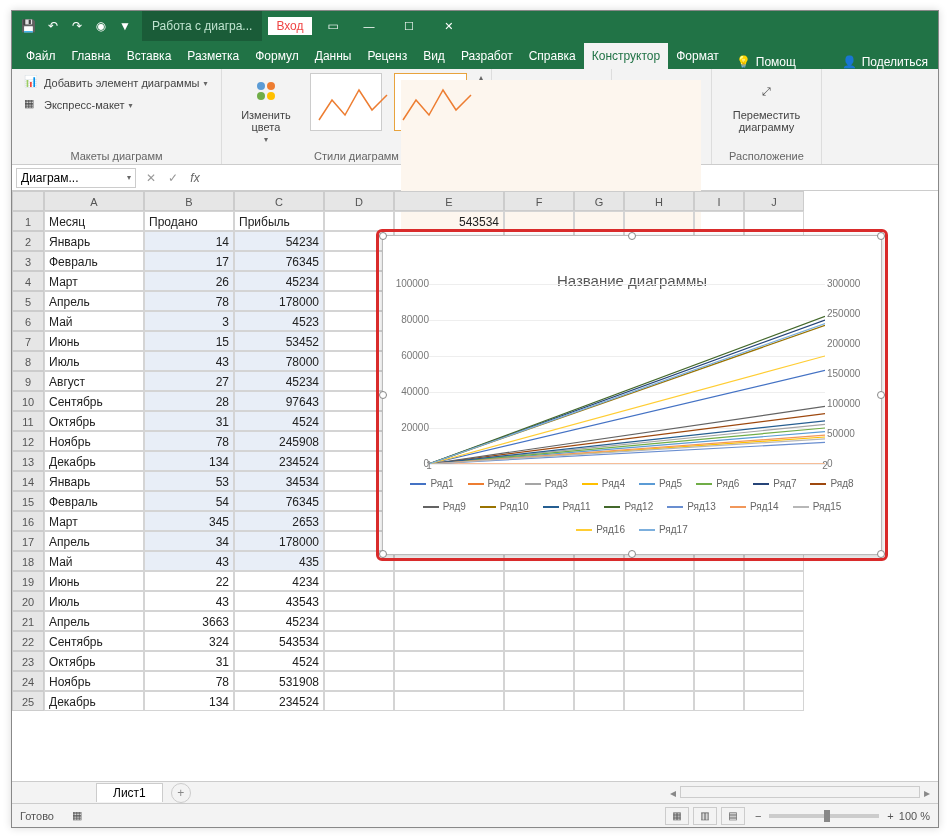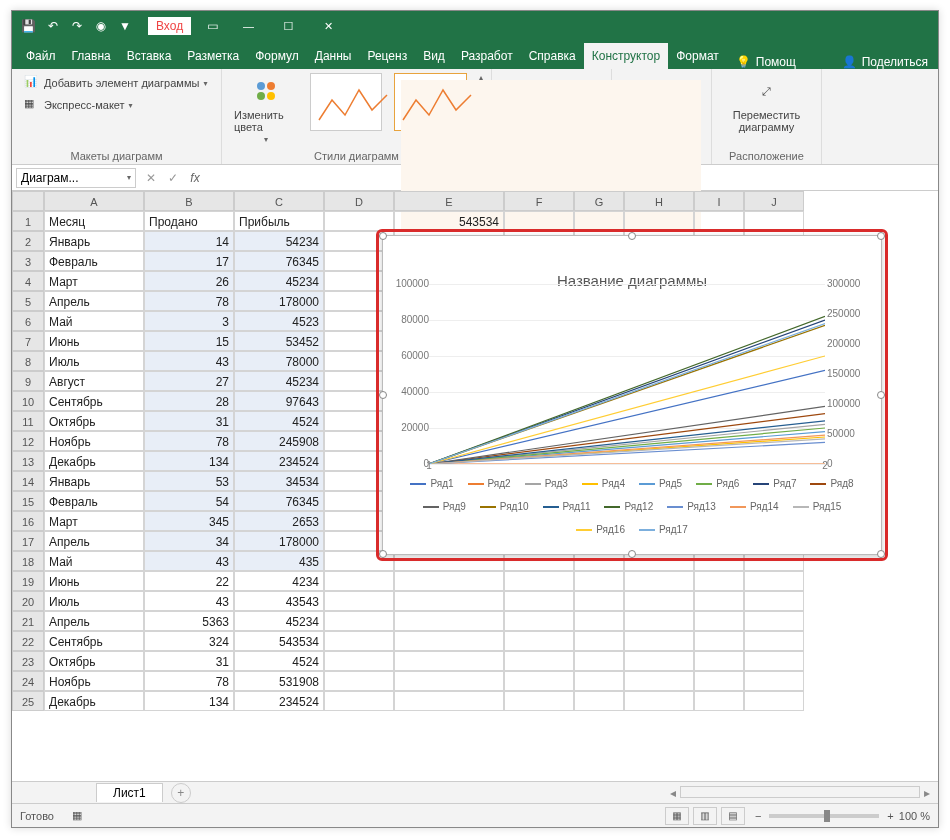--- a/index.html
+++ b/index.html
@@ -91,20 +91,21 @@
 <div class="app-window">
 
   <div class="titlebar">
     <div class="qat">
       <span class="qat-icon">💾</span>
       <span class="qat-icon">↶</span>
       <span class="qat-icon">↷</span>
       <span class="qat-icon">◉</span>
       <span class="qat-icon tri">▼</span>
     </div>
+    <div class="context">Работа с диагра...</div>
     <div class="login">Вход</div>
     <span class="qat-icon" style="margin:0 10px">▭</span>
     <div class="winbtns">
       <div class="winbtn">—</div>
       <div class="winbtn">☐</div>
       <div class="winbtn">✕</div>
     </div>
   </div>
 
   <div class="ribbon-tabs">
@@ -151,21 +152,21 @@
       <div class="body">
         <div class="rbtn-lg">
           <span class="ico">
               <svg width="28" height="28">
                 <circle cx="9" cy="9" r="4" fill="#5B9BD5"></circle>
                 <circle cx="19" cy="9" r="4" fill="#ED7D31"></circle>
                 <circle cx="9" cy="19" r="4" fill="#70AD47"></circle>
                 <circle cx="19" cy="19" r="4" fill="#FFC000"></circle>
               </svg>
             </span>
-          <span style="">Изменить цвета</span>
+          <span style="text-align:center">Изменить цвета</span>
             <span class="tri">▾</span>
         </div>
         <div class="style-thumb">
             <svg class="mini">
               <polyline points="2,40 15,20 28,35 42,10 55,30 70,15" stroke="#ED7D31" fill="none" stroke-width="1.5"></polyline>
             </svg>
           </div>
         <div class="style-thumb sel">
             <svg class="mini">
               <rect width="100%" height="100%" fill="#fdf6ee"></rect>
@@ -452,21 +453,21 @@
         <div class="cell rt">43543</div>
         <div class="cell rt"></div>
         <div class="cell rt"></div>
         <div class="cell rt"></div>
         <div class="cell rt"></div>
         <div class="cell rt"></div>
         <div class="cell rt"></div>
         <div class="cell rt"></div>
         <div class="rh">21</div>
         <div class="cell">Апрель</div>
-        <div class="cell rt">5363</div>
+        <div class="cell rt">3663</div>
         <div class="cell rt">45234</div>
         <div class="cell rt"></div>
         <div class="cell rt"></div>
         <div class="cell rt"></div>
         <div class="cell rt"></div>
         <div class="cell rt"></div>
         <div class="cell rt"></div>
         <div class="cell rt"></div>
         <div class="rh">22</div>
         <div class="cell">Сентябрь</div>

